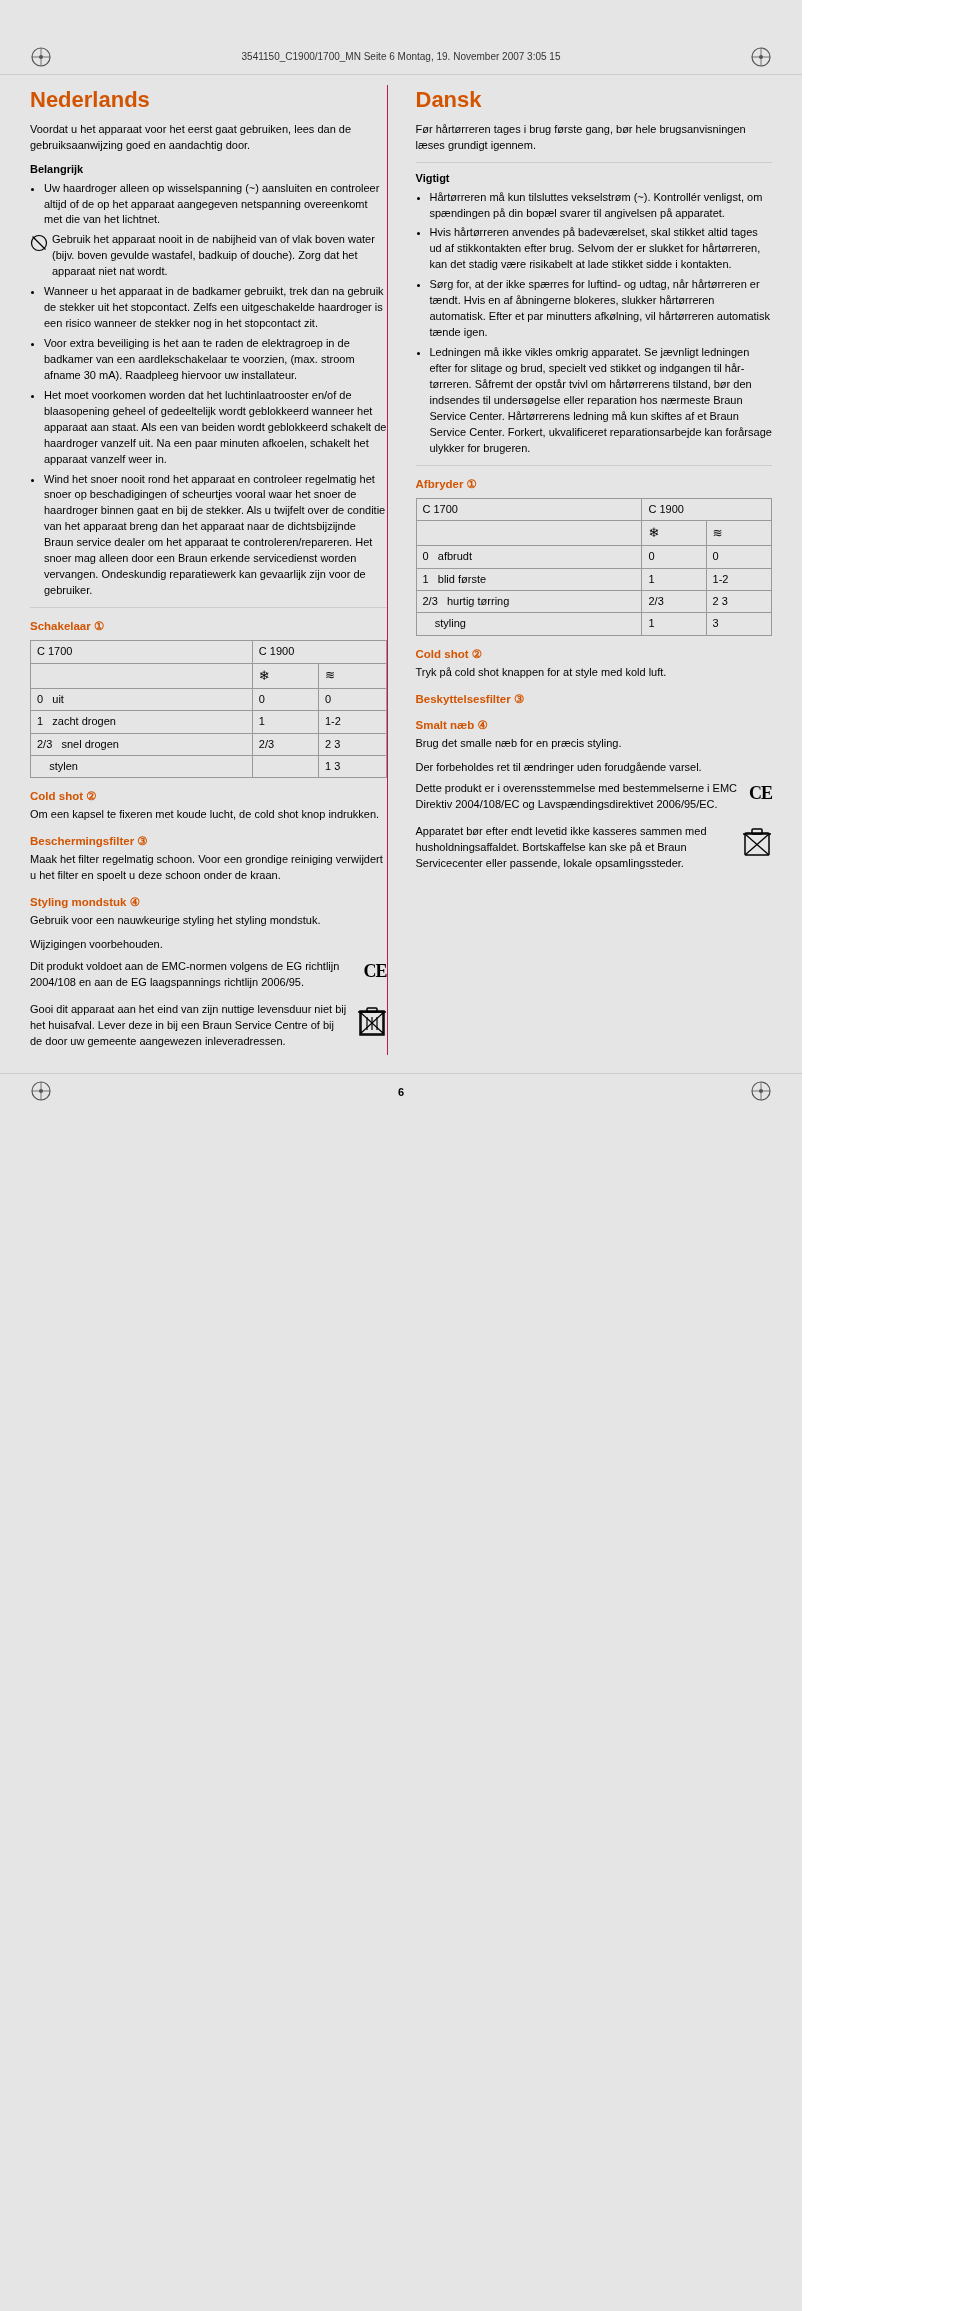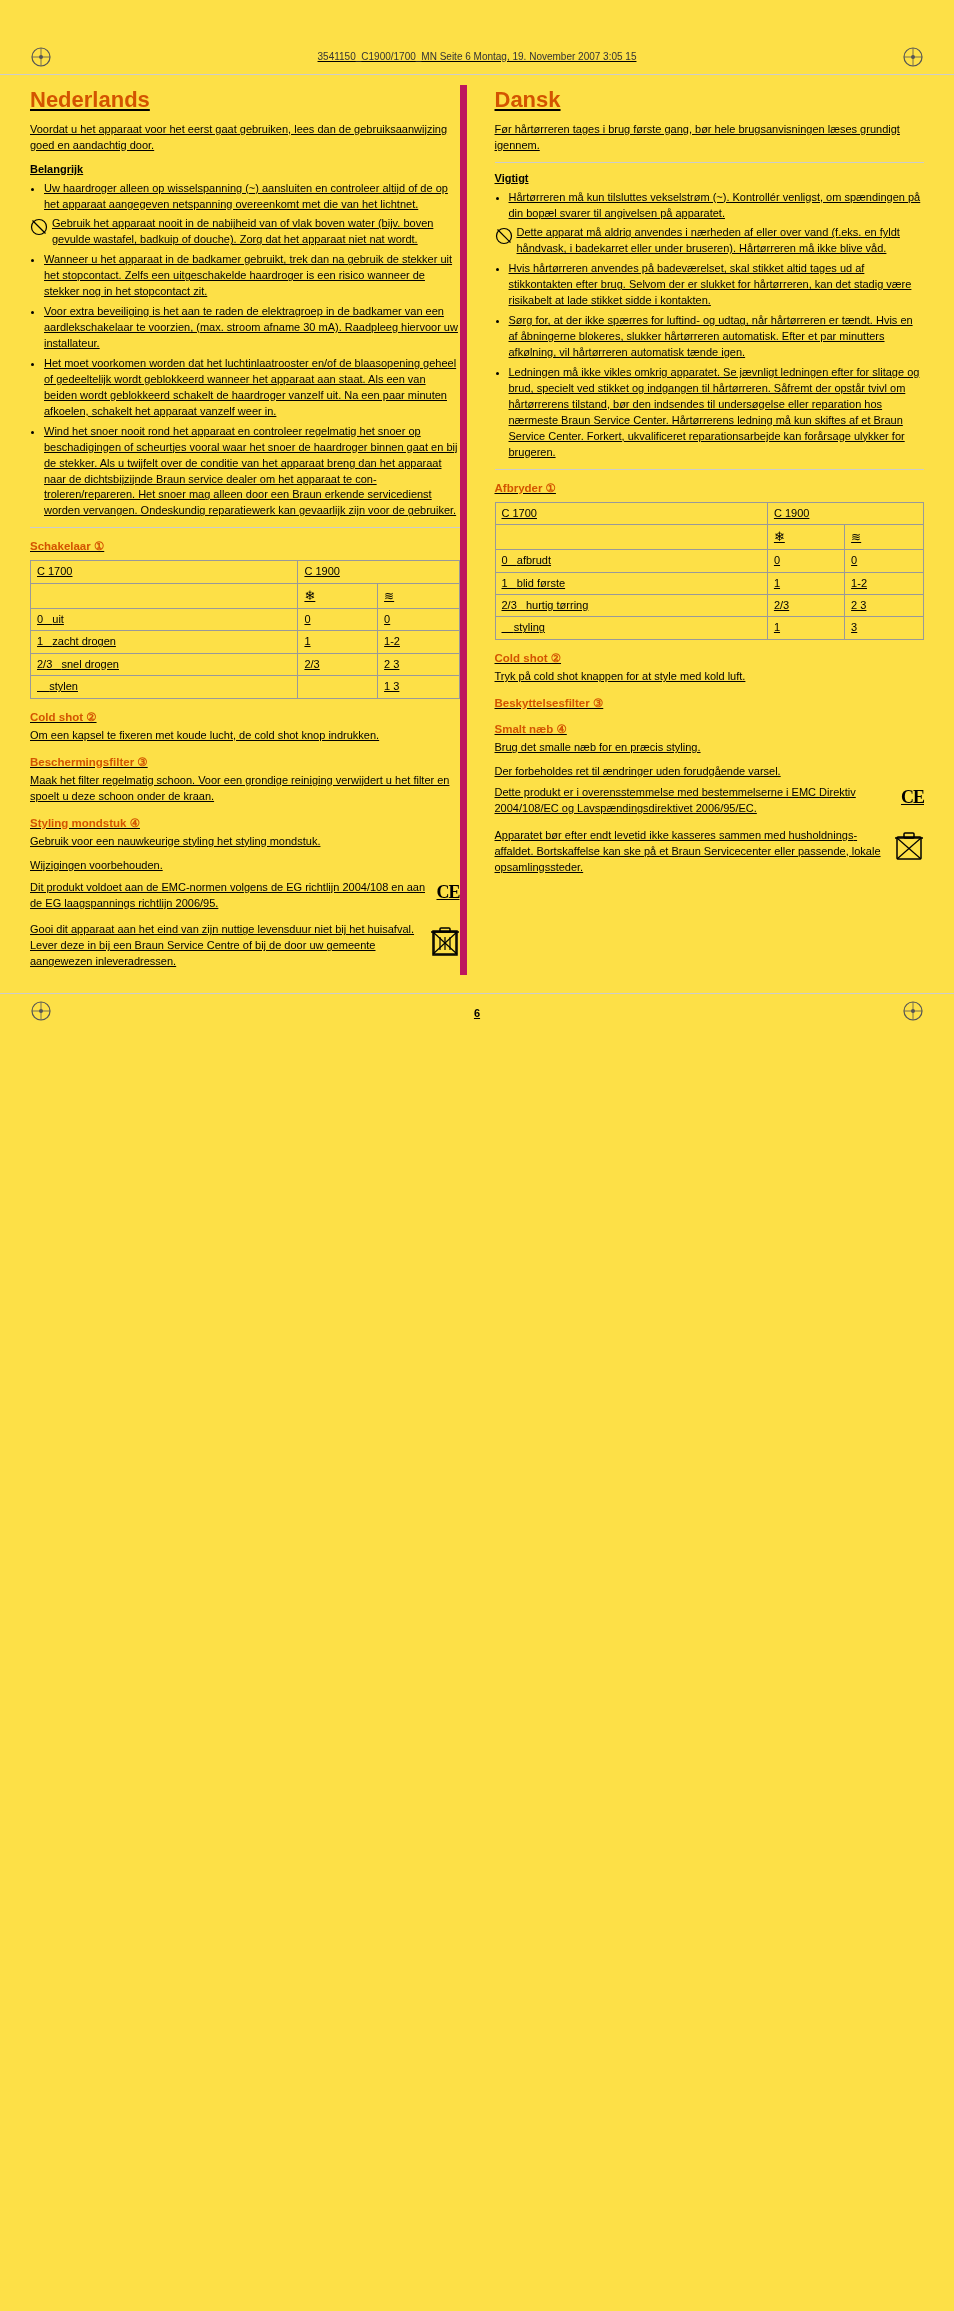--- a/index.html
+++ b/index.html
@@ -6,47 +6,46 @@
     body {
       font-family: Arial, Helvetica, sans-serif;
       font-size: 11px;
       line-height: 1.4;
       background: #fff;
       color: #000;
       width: 954px;
       min-height: 2311px;
     }
     .page {
-      width: 954px;
+      width: 802px;
       min-height: 2311px;
-      background: #fde047;
+      background: #e5e5e5;
       position: relative;
       padding: 40px 0;
-      text-decoration: underline;
     }
     
     .header-bar {
       display: flex;
       align-items: center;
       justify-content: space-between;
       padding: 6px 30px;
       border-bottom: 1px solid #ccc;
       margin-bottom: 10px;
       font-size: 10px;
       color: #333;
     }
     
     .columns {
       display: flex;
       padding: 0 30px;
       gap: 24px;
     }
     .col-left {
       flex: 1;
-      border-right: 7px solid #be185d;
+      border-right: 1px solid #be185d;
     }
     .col-right {
       flex: 1;
       padding-left: 4px;
     }
     
     .section-title {
       font-size: 22px;
       font-weight: bold;
       color: #d35400;
@@ -254,29 +253,20 @@
     <div class="col-right">
 
       <div class="section-title">Dansk</div>
       <p>Før hårtørreren tages i brug første gang, bør hele brugsanvisningen læses grundigt igennem.</p>
 
       <hr class="divider">
 
       <p class="bold-title">Vigtigt</p>
       <ul class="bullet-list">
         <li>Hårtørreren må kun tilsluttes vekselstrøm (~). Kontrollér venligst, om spændingen på din bopæl svarer til angivelsen på apparatet.</li>
-        <li style="list-style:none; display:flex; align-items:flex-start; gap:4px; margin-left:-14px;">
-          <span style="flex-shrink:0;margin-top:2px;">
-            <svg width="18" height="18" viewBox="0 0 18 18">
-              <circle cx="9" cy="9" r="7.5" fill="none" stroke="#000" stroke-width="1.2"></circle>
-              <line x1="2.5" y1="2.5" x2="15.5" y2="15.5" stroke="#000" stroke-width="1.2"></line>
-            </svg>
-          </span>
-          <span>Dette apparat må aldrig anvendes i nærheden af eller over vand (f.eks. en fyldt håndvask, i bade­karret eller under bruseren). Hårtørreren må ikke blive våd.</span>
-        </li>
         <li>Hvis hårtørreren anvendes på badeværelset, skal stikket altid tages ud af stikkontakten efter brug. Selvom der er slukket for hårtørreren, kan det stadig være risikabelt at lade stikket sidde i kontakten.</li>
         <li>Sørg for, at der ikke spærres for luftind- og udtag, når hårtørreren er tændt. Hvis en af åbningerne blokeres, slukker hårtørreren automatisk. Efter et par minut­ters afkølning, vil hårtørreren automatisk tænde igen.</li>
         <li>Ledningen må ikke vikles omkrig apparatet. Se jævnligt ledningen efter for slitage og brud, specielt ved stikket og indgangen til hår­tørreren. Såfremt der opstår tvivl om hårtørrerens tilstand, bør den indsendes til undersøgelse eller reparation hos nærmeste Braun Service Center. Hårtørrerens ledning må kun skiftes af et Braun Service Center. Forkert, ukvalificeret reparationsarbejde kan forårsage ulykker for bru­geren.</li>
       </ul>
 
       <hr class="divider">
 
       <div class="subsection-title">Afbryder ①</div>
 
       <table class="switch-table">

